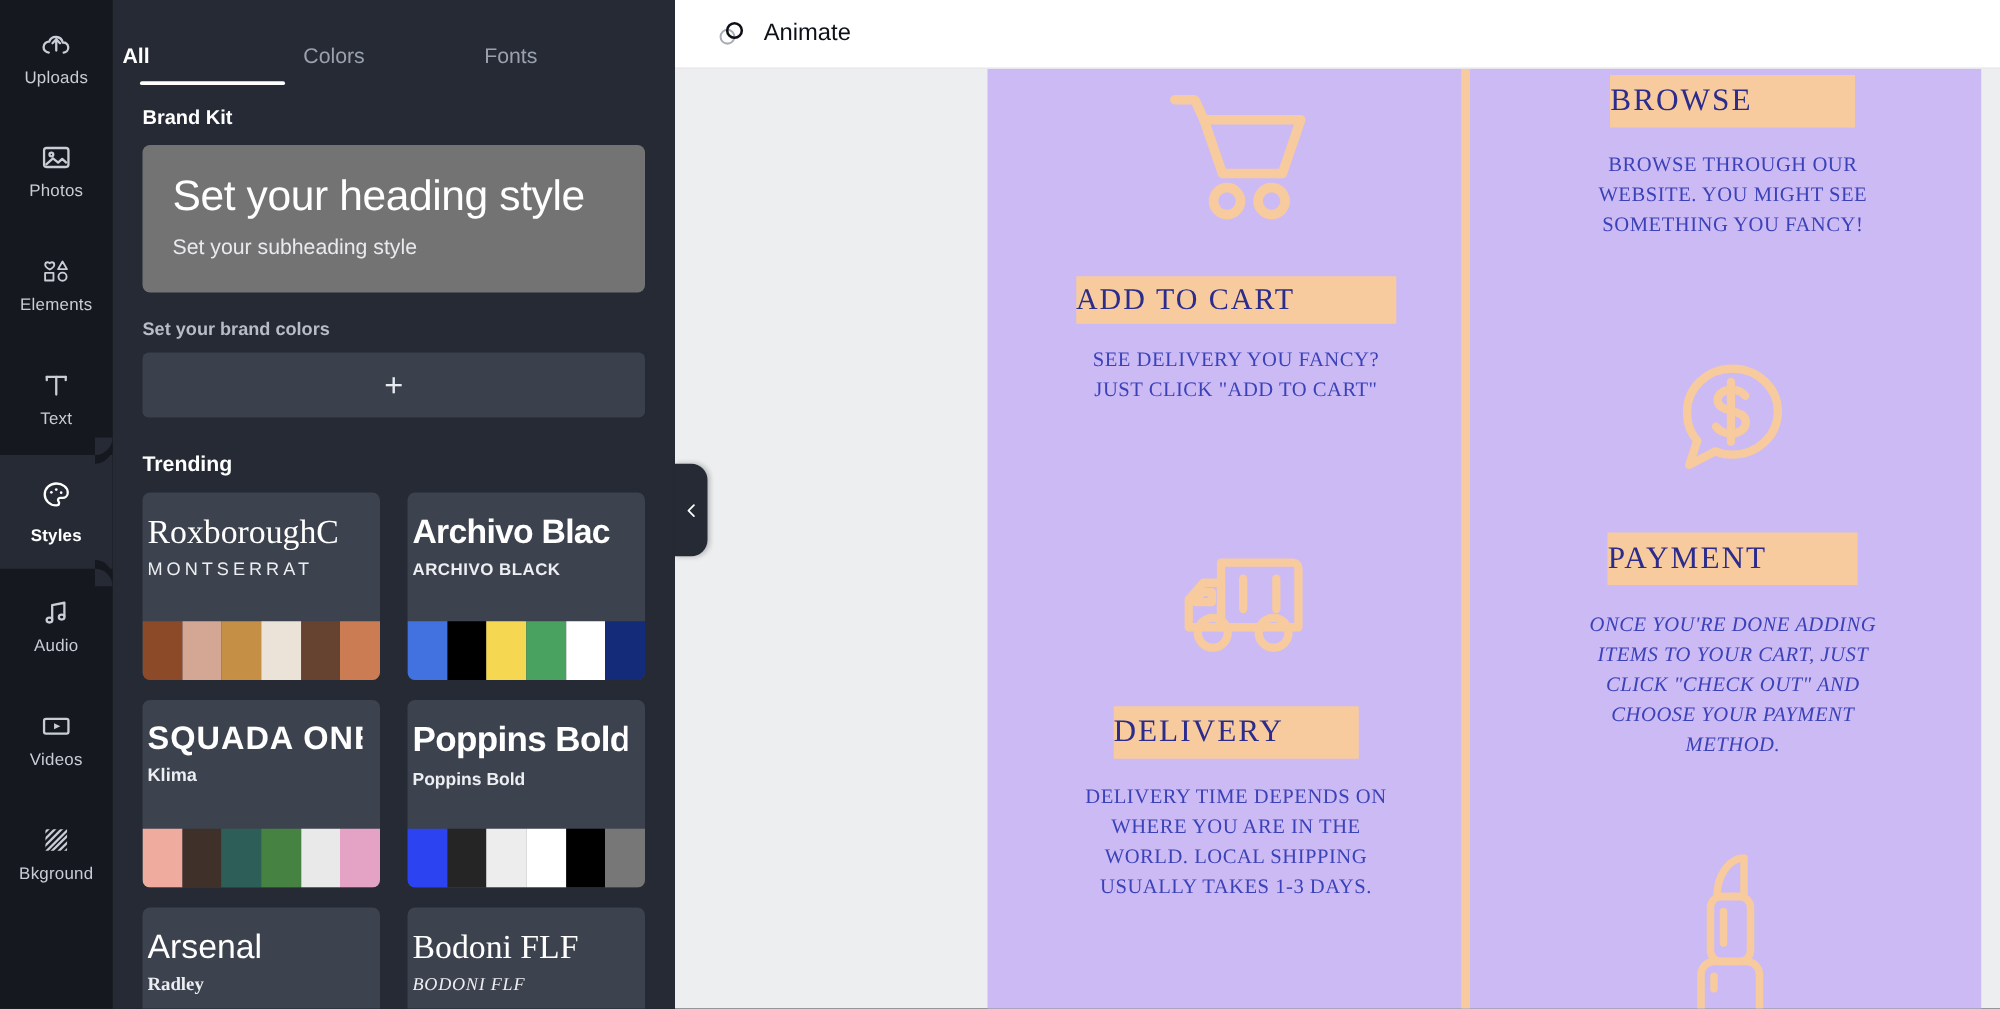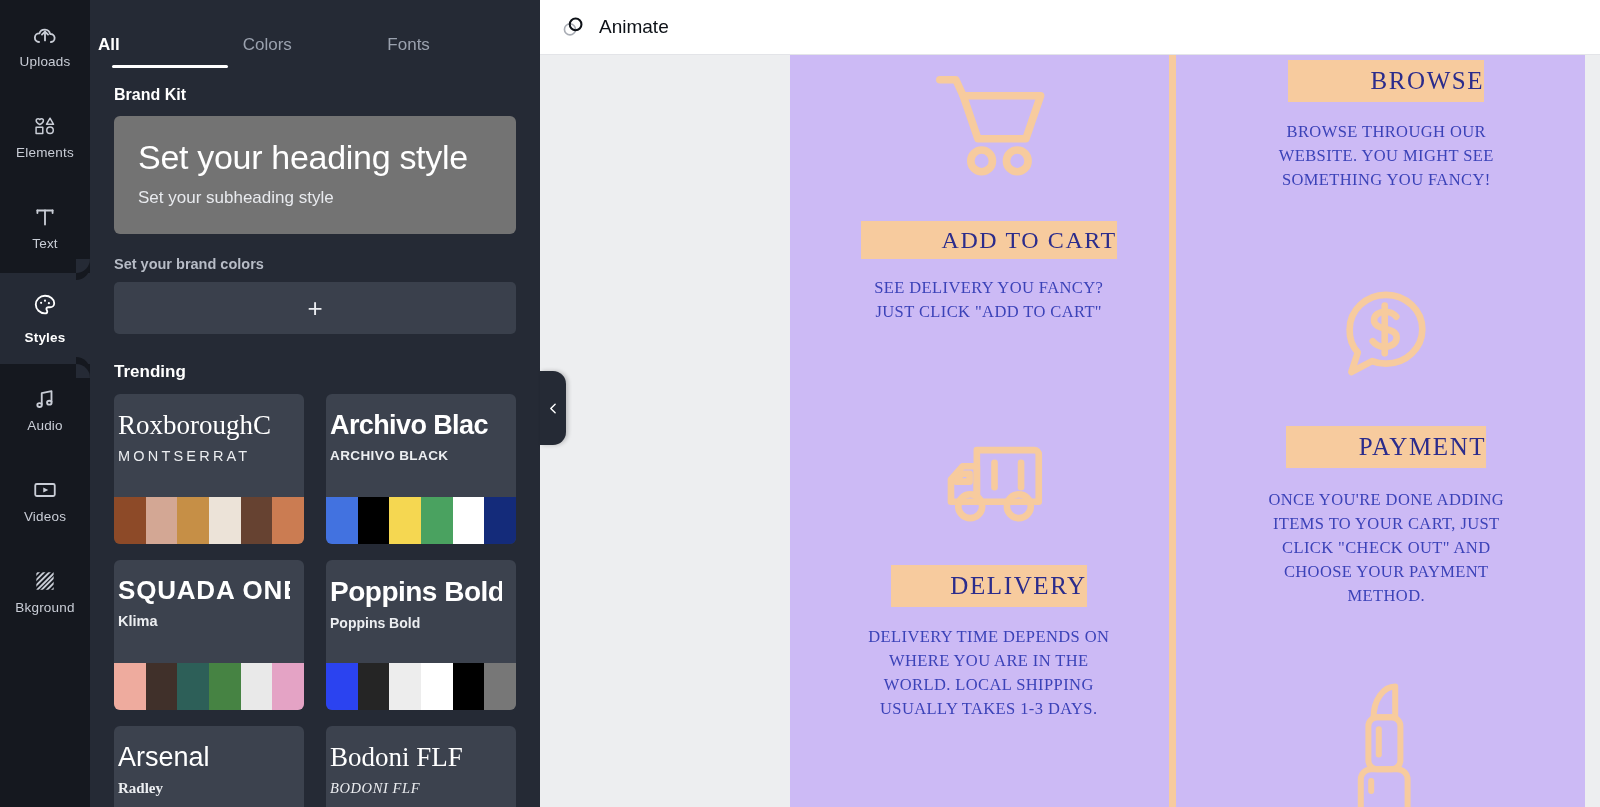--- a/index.html
+++ b/index.html
@@ -154,21 +154,21 @@
   .editor {
     flex: 1 1 auto; height: 807px;
     background: #edeef0;
     display: flex; flex-direction: column;
     position: relative;
   }
   .topbar {
     height: 55px; flex: 0 0 55px;
     background: #ffffff;
     display: flex; align-items: center;
-    padding-left: 12px;
+    padding-left: 24px;
     border-bottom: 1px solid #e3e4e8;
   }
   .animate-btn {
     display: flex; align-items: center; gap: 13px;
     cursor: pointer; padding: 5px 8px; border-radius: 5px;
   }
   .animate-btn .ic { width: 26px; height: 26px; color: #0d1117; }
   .animate-btn .lbl { font-size: 19px; color: #0d1117; }
 
   .canvas-wrap { flex: 1 1 auto; position: relative; overflow: hidden; }
@@ -182,21 +182,21 @@
   .col {
     position: relative; flex: 1 1 50%; height: 100%;
   }
   .divider {
     position: absolute; left: 379px; top: 0;
     width: 7px; height: 100%; background: #f7cb9e;
   }
 
   .btn-band {
     background: #f7cb9e;
-    display: flex; align-items: center; justify-content: flex-end;
+    display: flex; align-items: center; justify-content: flex-start;
     font-family: "Liberation Serif", serif;
     color: #2b2c8c;
     letter-spacing: 1.6px;
   }
   .body-copy {
     font-family: "Liberation Serif", serif;
     color: #3b42b8;
     text-align: center;
     line-height: 1.45;
     letter-spacing: .4px;
@@ -216,20 +216,28 @@
 
     <div class="rail-item">
       <svg class="ic" viewBox="0 0 24 24" fill="none" stroke="currentColor" stroke-width="1.7" stroke-linecap="round" stroke-linejoin="round">
         <path d="M6.5 18.5a4 4 0 0 1 .3-8 5.2 5.2 0 0 1 10 .6 3.6 3.6 0 0 1 .7 7.4"></path>
         <polyline points="9.2,11.6 12,8.8 14.8,11.6"></polyline>
           <line x1="12" y1="8.8" x2="12" y2="17"></line>
       </svg>
       <span class="lbl">Uploads</span>
     </div>
 
+    <div class="rail-item">
+      <svg class="ic" viewBox="0 0 24 24" fill="none" stroke="currentColor" stroke-width="1.7" stroke-linejoin="round">
+        <rect x="3" y="5" width="18" height="14" rx="1.8"></rect>
+          <circle cx="8.4" cy="9.8" r="1.4"></circle>
+          <polyline points="4.2,17.4 9.6,12.6 13.4,15.8 16.4,13 19.8,16.2"></polyline>
+      </svg>
+      <span class="lbl">Photos</span>
+    </div>
 
     <div class="rail-item">
       <svg class="ic" viewBox="0 0 28 24" fill="none" stroke="currentColor" stroke-width="1.6" stroke-linejoin="round">
         <path d="M4.5 6.3c0-1.2 1-2.1 2.1-2.1.8 0 1.4.4 1.8 1 .4-.6 1-1 1.8-1 1.2 0 2.1.9 2.1 2.1 0 2-3.9 4.2-3.9 4.2S4.5 8.3 4.5 6.3z"></path>
         <polygon points="19.4,3.6 23.2,10.2 15.6,10.2"></polygon>
         <rect x="4.4" y="13.4" width="7.2" height="6.6"></rect>
         <circle cx="19.4" cy="16.7" r="3.5"></circle>
       </svg>
       <span class="lbl">Elements</span>
     </div>
@@ -472,21 +480,21 @@
 
           <div class="block" style="top:233px;">
             <svg class="icon-art" width="94" height="94" viewBox="0 0 44 44" fill="none" stroke="currentColor" stroke-width="3.1" stroke-linecap="round" stroke-linejoin="round">
               <path d="M22 3.2c9.4 0 17 7.2 17 16.1s-7.6 16.1-17 16.1c-2.3 0-4.5-.4-6.5-1.2l-9.7 5.1 3-9.1A15.5 15.5 0 0 1 5 19.3C5 10.4 12.6 3.2 22 3.2z"></path>
               <path d="M26.8 13.4c-1.2-1.5-3-2.3-5.1-2.3-3 0-5.3 1.6-5.3 3.9 0 5.2 10.6 2.9 10.6 8.3 0 2.5-2.5 4.2-5.6 4.2-2.4 0-4.4-1-5.6-2.6"></path>
               <line x1="21.4" y1="8.2" x2="21.4" y2="30.6"></line>
             </svg>
             <div class="btn-band" style="width:200px;height:42px;font-size:25px;margin-top:44px;">
               <span>PAYMENT</span>
             </div>
-            <div class="body-copy" style="font-size:16.5px;margin-top:20px;white-space:pre-line;">ONCE YOU'RE DONE ADDING
+            <div class="body-copy" style="font-size:16.5px;margin-top:20px;white-space:pre-line;font-style:italic;">ONCE YOU'RE DONE ADDING
 ITEMS TO YOUR CART, JUST
 CLICK "CHECK OUT" AND
 CHOOSE YOUR PAYMENT
 METHOD.</div>
           </div>
 
           <div class="block" style="top:622px;">
             <svg class="icon-art" width="64" height="130" viewBox="0 0 32 64" fill="none" stroke="currentColor" stroke-width="3" stroke-linecap="round" stroke-linejoin="round">
               <path d="M20.6 4.2v15.4H9.8C9.8 11.1 14.6 4.2 20.6 4.2z"></path>
               <rect x="7.2" y="19.6" width="16" height="26" rx="4.4"></rect>

